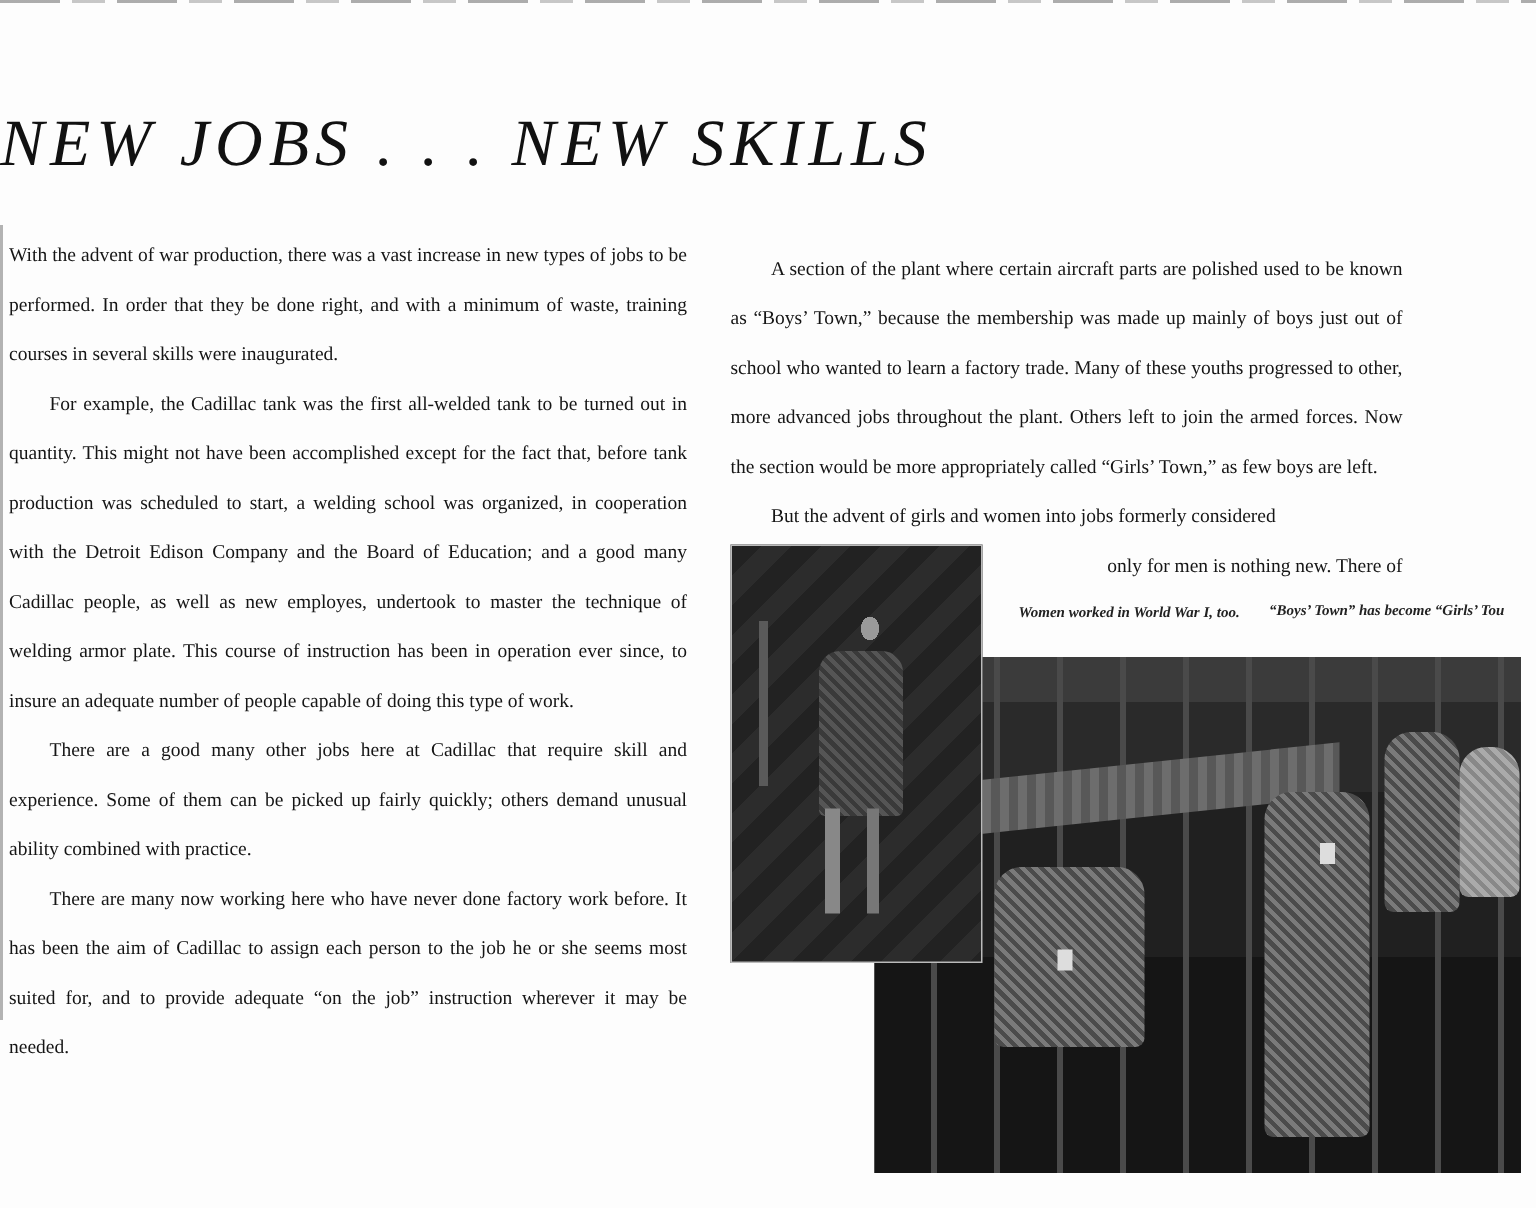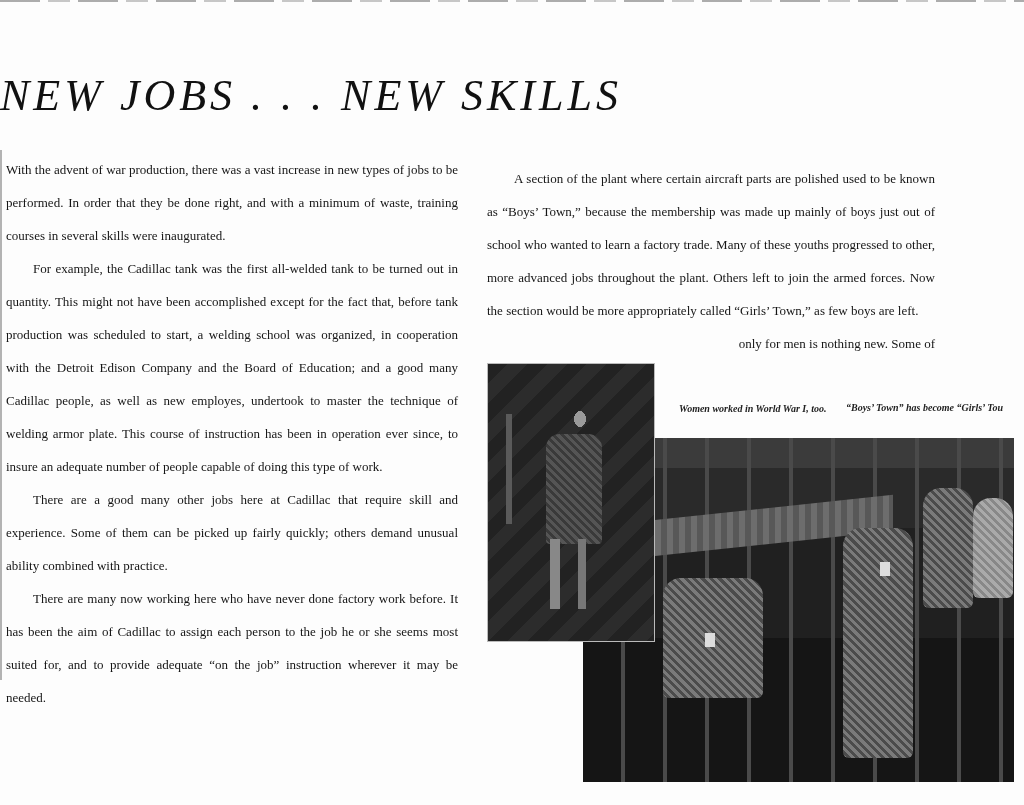--- a/index.html
+++ b/index.html
@@ -181,22 +181,23 @@
   <p class="no-indent">With the advent of war production, there was a vast increase in new types of jobs to be performed. In order that they be done right, and with a minimum of waste, training courses in several skills were inaugurated.</p>
   <p>For example, the Cadillac tank was the first all-welded tank to be turned out in quantity. This might not have been accomplished except for the fact that, before tank production was scheduled to start, a welding school was organized, in cooperation with the Detroit Edison Company and the Board of Education; and a good many Cadillac people, as well as new employes, undertook to master the technique of welding armor plate. This course of instruction has been in operation ever since, to insure an adequate number of people capable of doing this type of work.</p>
   <p>There are a good many other jobs here at Cadillac that require skill and experience. Some of them can be picked up fairly quickly; others demand unusual ability combined with practice.</p>
   <p>There are many now working here who have never done factory work before. It has been the aim of Cadillac to assign each person to the job he or she seems most suited for, and to provide adequate “on the job” instruction wherever it may be needed.</p>
 </div>
 
 <span class="stray-mark">,</span>
 
 <div class="column col-right">
   <p>A section of the plant where certain aircraft parts are polished used to be known as “Boys’ Town,” because the membership was made up mainly of boys just out of school who wanted to learn a factory trade. Many of these youths progressed to other, more advanced jobs throughout the plant. Others left to join the armed forces. Now the section would be more appropriately called “Girls’ Town,” as few boys are left.</p>
+  <p>But the advent of girls and women into jobs formerly considered</p>
   <div class="wrap-float"></div>
-  <p class="no-indent" style="text-align:right;">only for men is nothing new. Some of</p>
+  <p class="no-indent" style="text-align:right;">only for men is nothing new. There of</p>
 </div>
 
 <div class="caption caption-ww1">Women worked in World War I, too.</div>
 <div class="caption caption-factory">“Boys’ Town” has become “Girls’ Tou</div>
 
 <div class="photo photo-factory">
   <div class="bench"></div>
   <div class="worker w1"></div>
   <div class="worker w2"></div>
   <div class="worker w3"></div>

